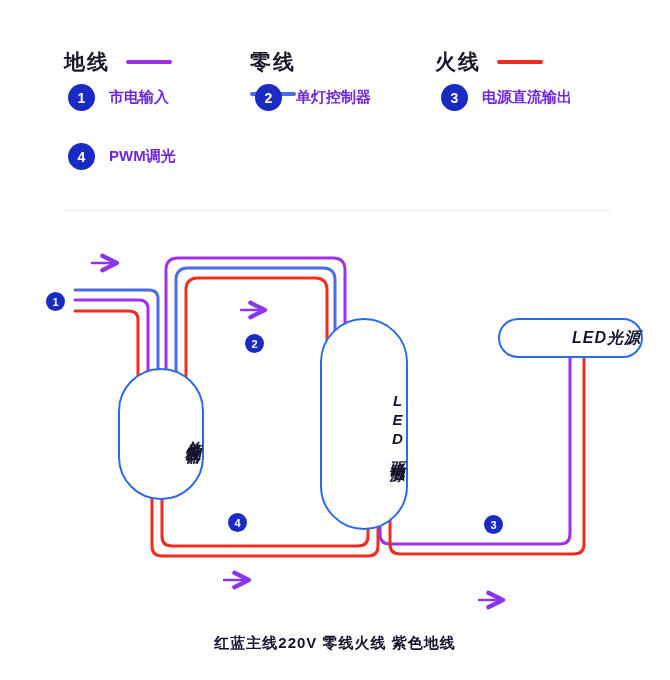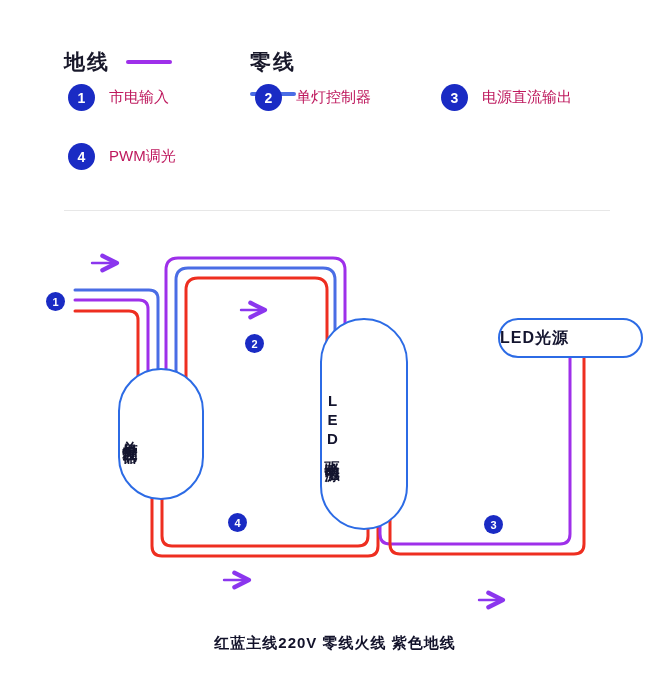--- a/index.html
+++ b/index.html
@@ -14,28 +14,28 @@
   .wl-swatch { width:46px; height:4px; border-radius:2px; display:inline-block; }
   
   .num-legend-item { position:absolute; display:flex; align-items:center; gap:14px; }
   .nl-1 { left:68px; top:84px; } .nl-2 { left:255px; top:84px; }
   .nl-3 { left:441px; top:84px; } .nl-4 { left:68px; top:143px; }
   .nl-badge {
     width:27px; height:27px; border-radius:50%; color:#ffffff;
     display:flex; align-items:center; justify-content:center;
     font-size:14px; font-weight:bold;
   }
-  .nl-label { font-size:15px; font-weight:normal; color:#be185d; }
+  .nl-label { font-size:15px; font-weight:bold; color:#6d28d9; }
   
   .divider { position:absolute; left:64px; top:210px; width:546px; height:1px; background:#e7e7e7; }
   
   .diagram-svg { position:absolute; left:0; top:228px; }
   .node {
     position:absolute; background:#ffffff; border:2px solid #15803d;
-    display:flex; align-items:center; justify-content:flex-start; box-sizing:border-box;
+    display:flex; align-items:center; justify-content:flex-end; box-sizing:border-box;font-style:italic;
   }
   .node-controller { left:118px; top:368px; width:86px; height:132px; border-radius:44px; }
   .node-driver { left:320px; top:318px; width:88px; height:212px; border-radius:44px; }
   .node-led { left:498px; top:318px; width:145px; height:40px; border-radius:20px; }
   .node-label-v {
     writing-mode:vertical-lr; text-orientation:upright;
     font-size:15px; font-weight:bold; color:#13142e; letter-spacing:2px;
   }
   .node-label-h { font-size:16px; font-weight:bold; color:#13142e; letter-spacing:1px; }
   
@@ -57,20 +57,24 @@
 
 <div class="page">
 
   <div class="wire-legend-item wl-1">
     <span class="wl-label">地线</span>
     <span class="wl-swatch" style="background: rgb(158, 48, 234);"></span>
   </div>
   <div class="wire-legend-item wl-2">
     <span class="wl-label">零线</span>
     <span class="wl-swatch" style="background: rgb(74, 109, 229);"></span>
+  </div>
+  <div class="wire-legend-item wl-3">
+    <span class="wl-label">火线</span>
+    <span class="wl-swatch" style="background: rgb(238, 46, 32);"></span>
   </div>
 
   <div class="num-legend-item nl-1">
     <span class="nl-badge" style="background: rgb(26, 43, 196);">1</span>
     <span class="nl-label">市电输入</span>
   </div>
   <div class="num-legend-item nl-2">
     <span class="nl-badge" style="background: rgb(26, 43, 196);">2</span>
     <span class="nl-label">单灯控制器</span>
   </div>

